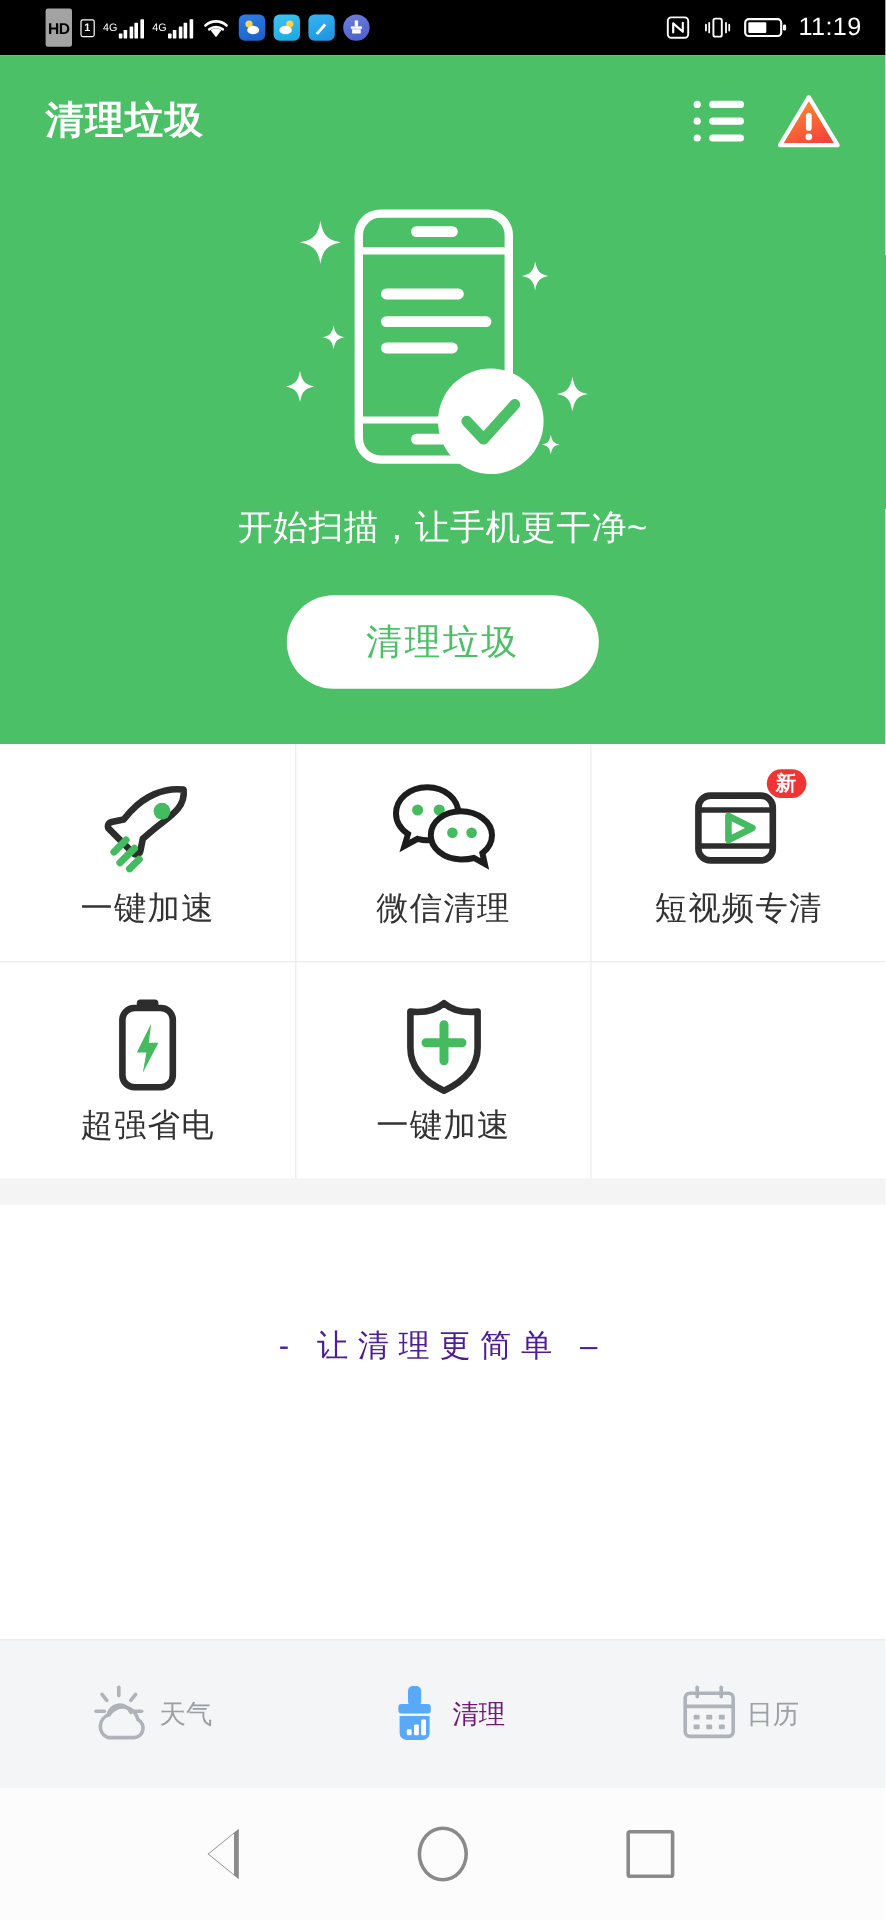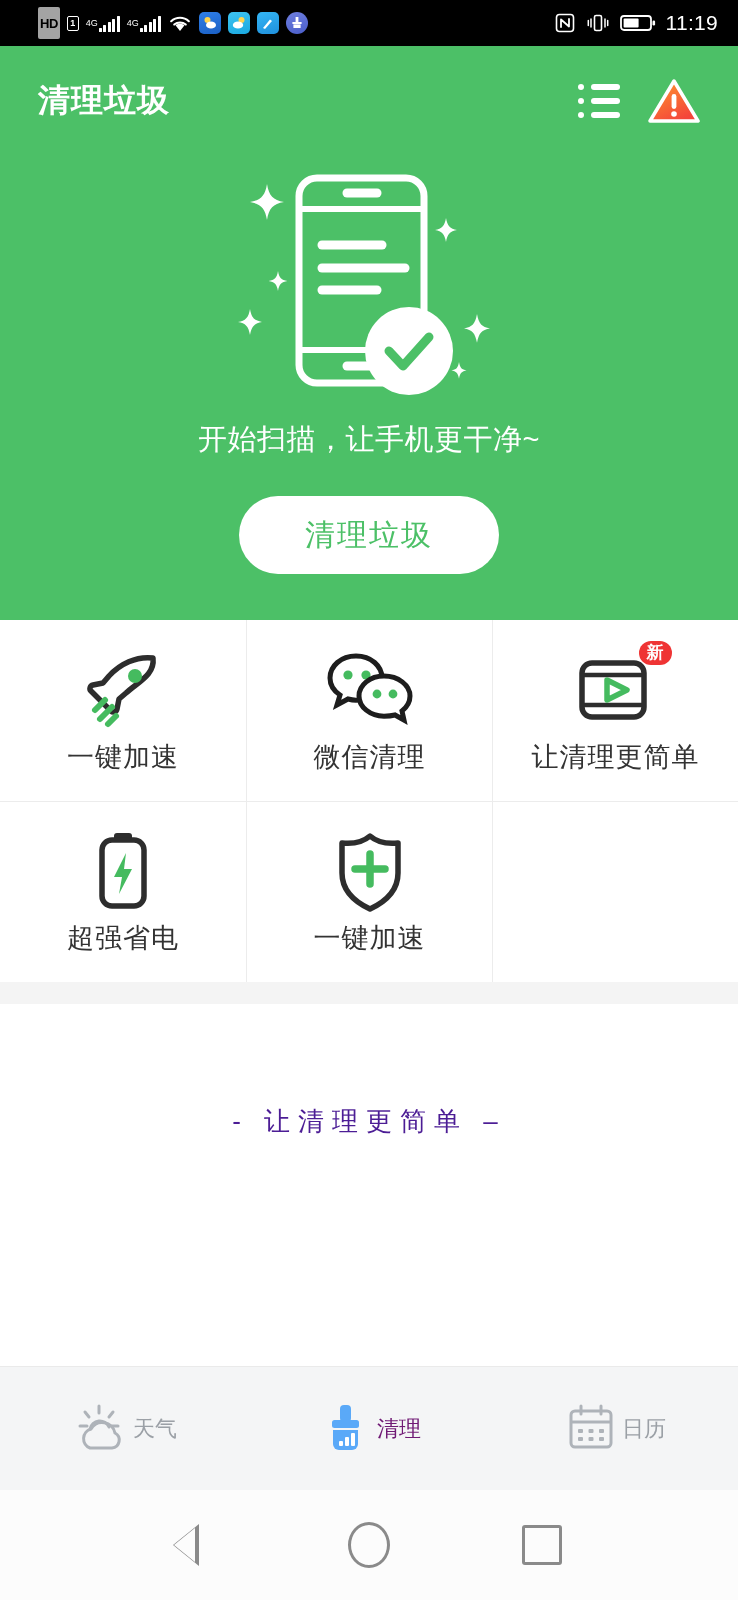--- a/index.html
+++ b/index.html
@@ -282,21 +282,21 @@
       <div class="cell">
         <div class="cell-icon">
           <svg width="80" height="74" viewBox="0 0 80 74">
             <rect x="6" y="10" width="62" height="54" rx="10" fill="none" stroke="#2d2d2d" stroke-width="5.5"></rect>
             <line x1="8" y1="22" x2="66" y2="22" stroke="#2d2d2d" stroke-width="4.5"></line>
             <line x1="8" y1="52" x2="66" y2="52" stroke="#2d2d2d" stroke-width="4.5"></line>
             <path d="M31 27 l20 10 l-20 10 Z" fill="none" stroke="#45bb5f" stroke-width="5.5" stroke-linejoin="round"></path>
           </svg>
           <span class="new-badge">新</span>
         </div>
-        <div class="cell-label">让清理更简单</div>
+        <div class="cell-label">短视频专清</div>
       </div>
     </div>
 
     <div class="grid-row">
       <div class="cell">
         <div class="cell-icon">
           <svg width="62" height="84" viewBox="0 0 62 84">
             <rect x="22" y="4" width="18" height="8" rx="3" fill="#2d2d2d"></rect>
             <rect x="10" y="11" width="42" height="66" rx="10" fill="none" stroke="#2d2d2d" stroke-width="5.5"></rect>
             <path d="M34 24 L22 48 h8 l-3 17 l13 -25 h-8 Z" fill="#45bb5f"></path>

